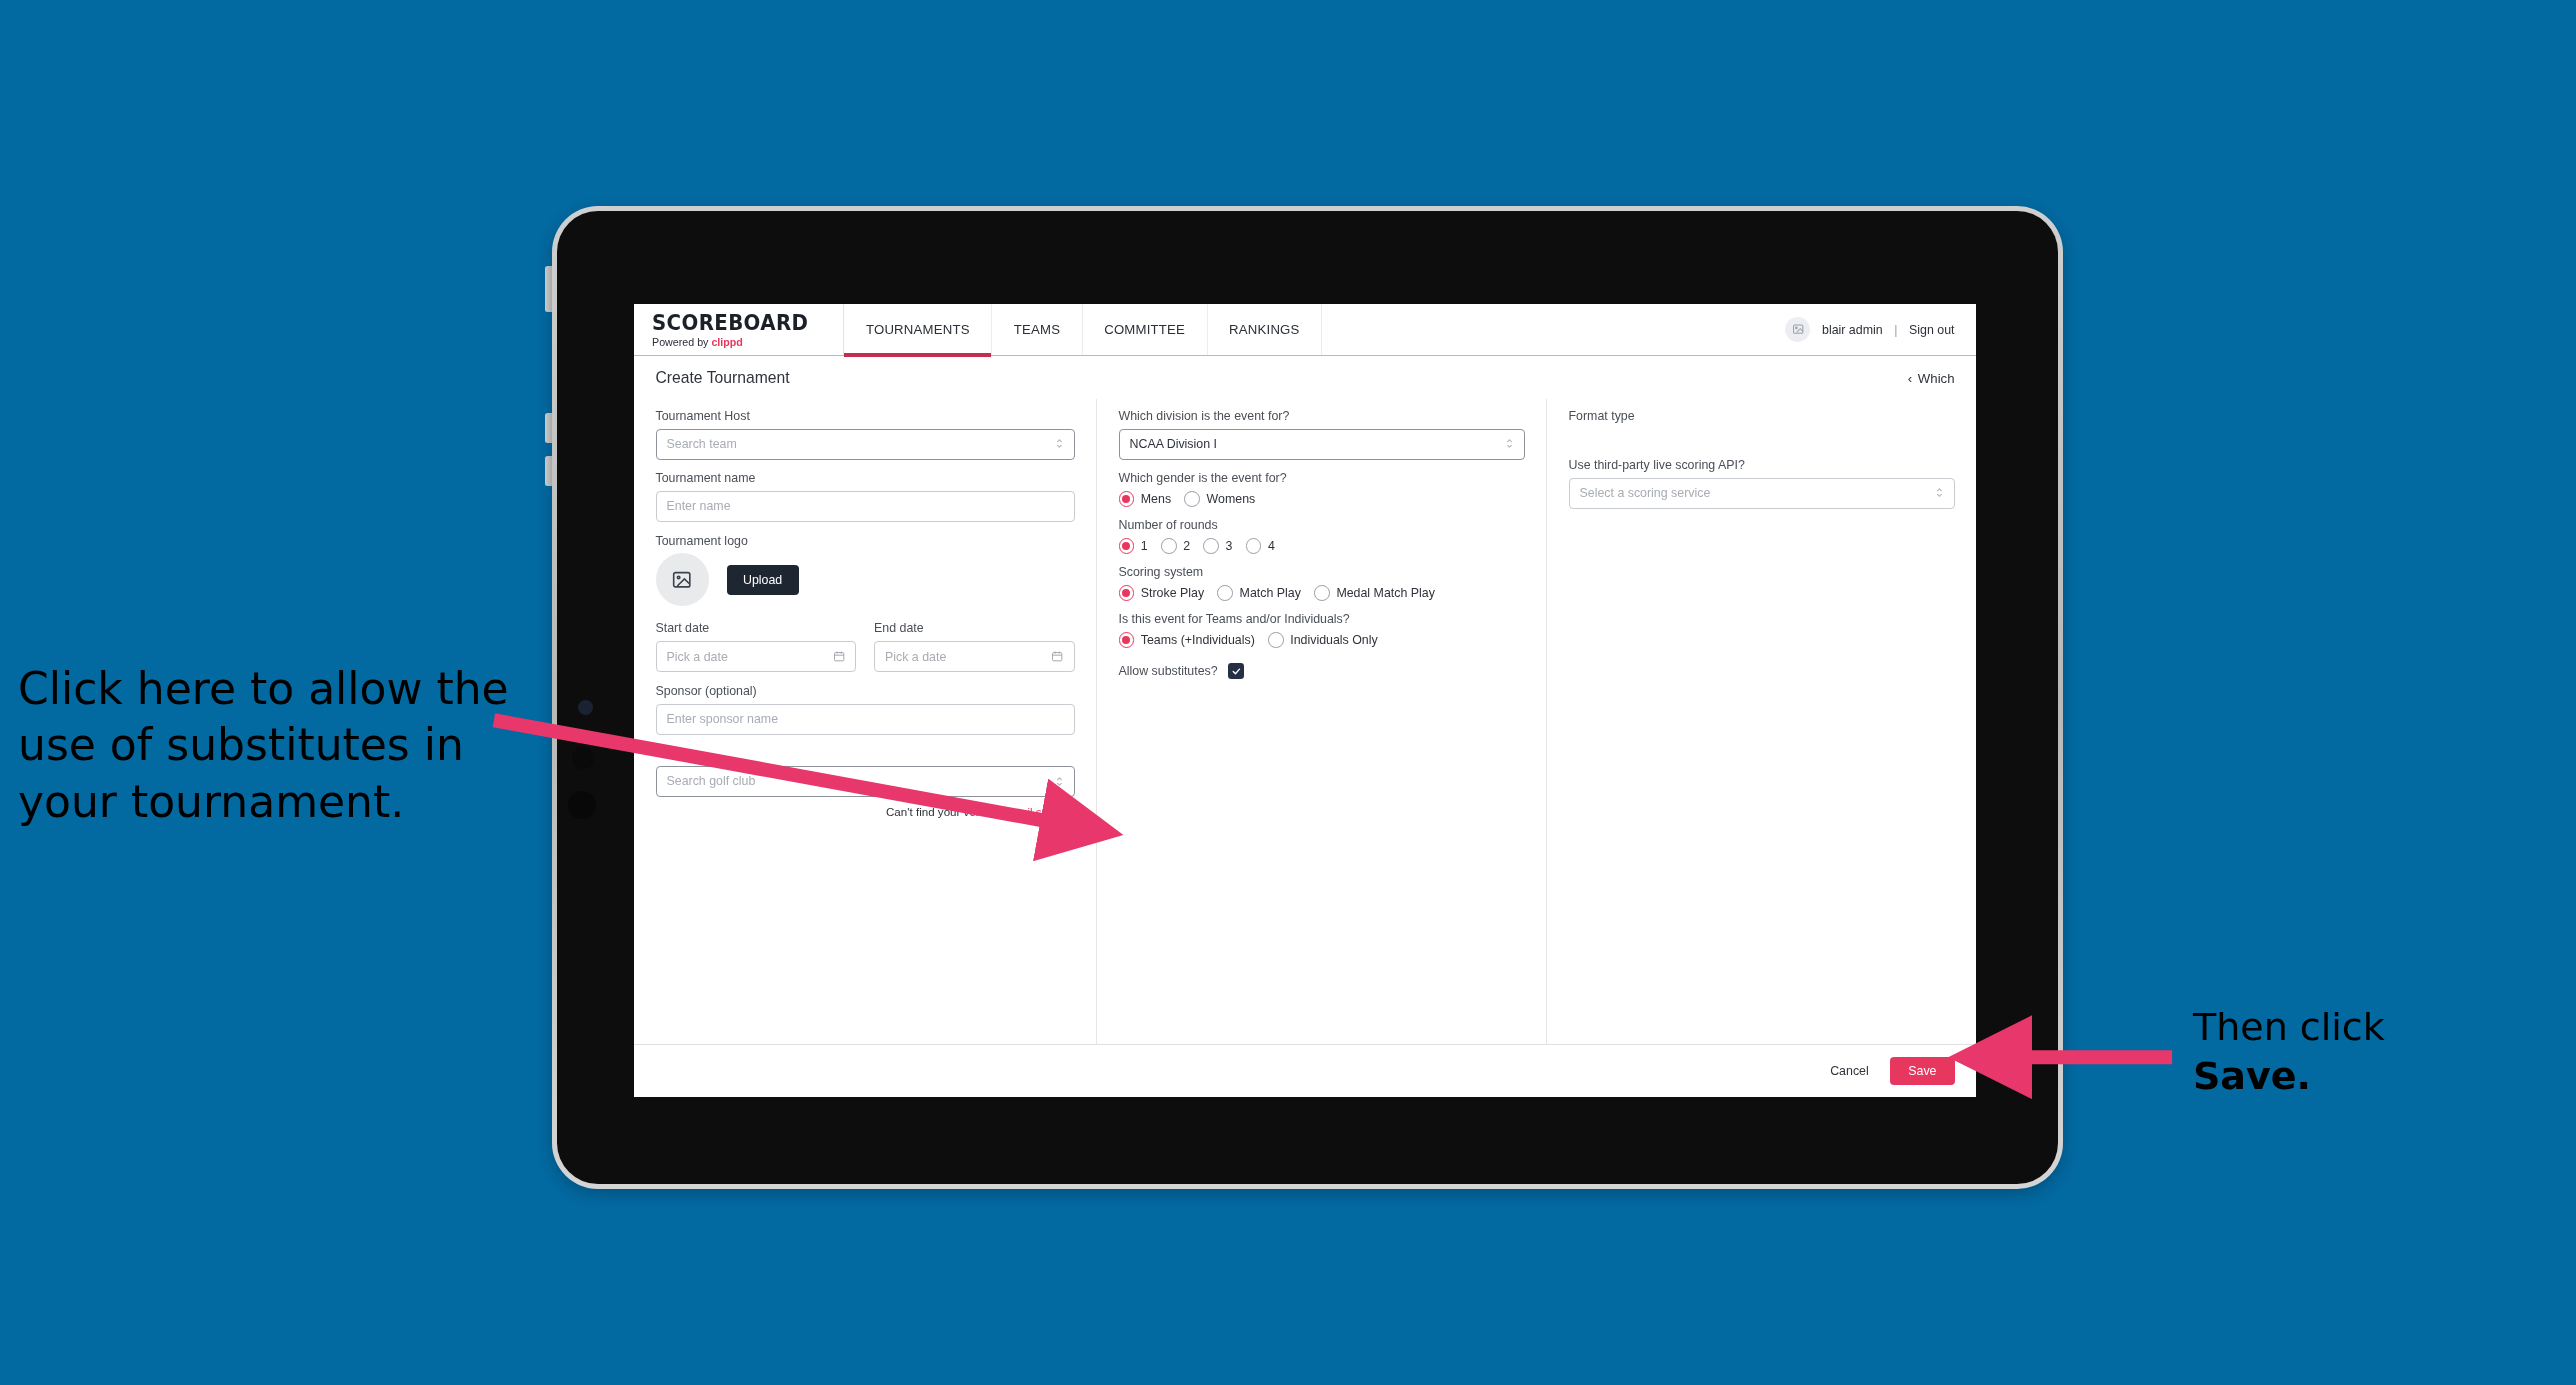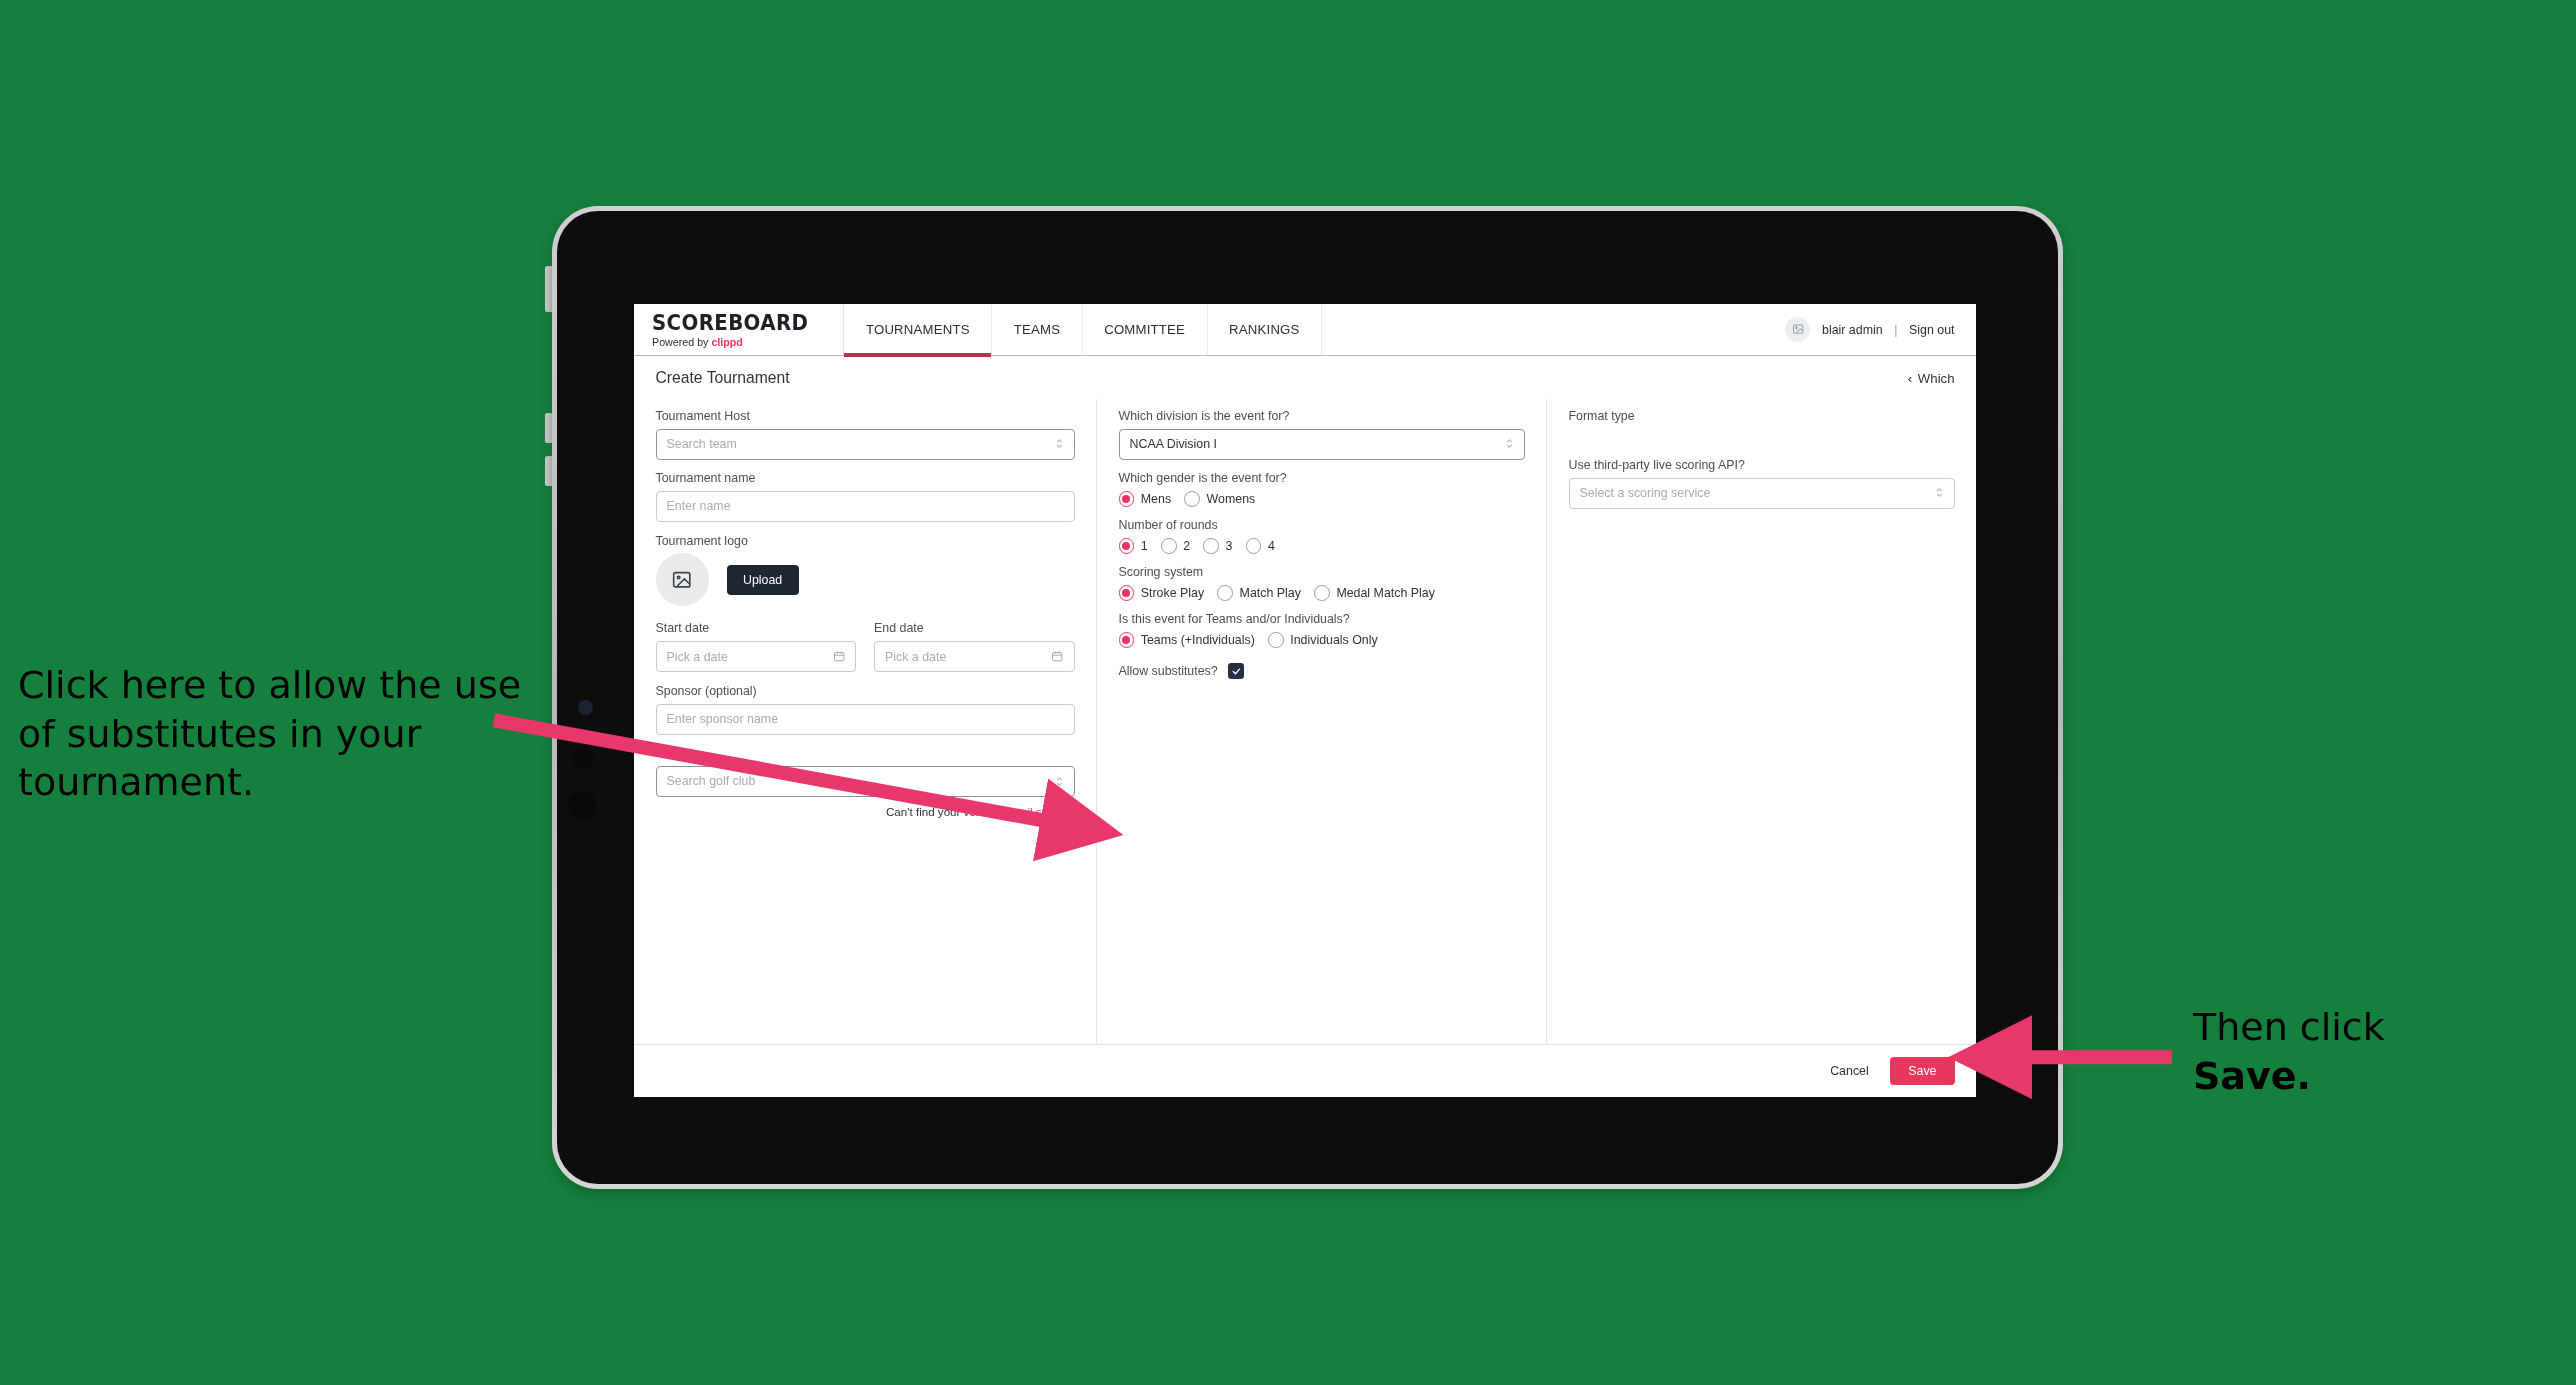--- a/index.html
+++ b/index.html
@@ -2,21 +2,21 @@
 <html style="font-size:13.2px"><head>
 <meta charset="utf-8">
 <style>
   * { box-sizing: border-box; margin: 0; padding: 0; }
   html, body {
     width: 2576px; height: 1386px;
     background: #ffffff;
     font-family: "Liberation Sans", sans-serif;
     overflow: hidden;
   }
-  #stage { position: relative; width: 2576px; height: 1386px; background:#15803d; }
+  #stage { position: relative; width: 2576px; height: 1386px; background:#0369a1; }
 
   
   #tablet {
     position: absolute; left: 552px; top: 206px;
     width: 1511px; height: 983px;
     background: linear-gradient(180deg,#cfcfcf 0%, #b8b8b8 50%, #d5d5d5 100%);
     border-radius: 46px;
     padding: 5px;
     box-shadow: 0 5px 15px rgba(0,0,0,0.22);
   }
@@ -178,21 +178,21 @@
   .btn-save {
     background:#e8375f; color:#fff; font-size:12.4px; padding: 7.4px 18px;
     border-radius: 4.1px; cursor:pointer;
   }
 
   
   .anno {
     position: absolute; color:#000; font-family:"DejaVu Sans", sans-serif;
     line-height: 1.28;
   }
-  #anno-left { left: 18px; top: 661px; width: 529px; font-size: 38px; }
+  #anno-left { left: 18px; top: 661px; width: 529px; font-size: 44px; }
   #anno-right { left: 2193px; top: 1003px; width: 347px; font-size: 38px; }
   #anno-right .b { font-weight: 700; }
 
   svg.arrow { position:absolute; overflow: visible; pointer-events:none; }
 </style>
 </head>
 <body>
 
 <div id="stage">
 

